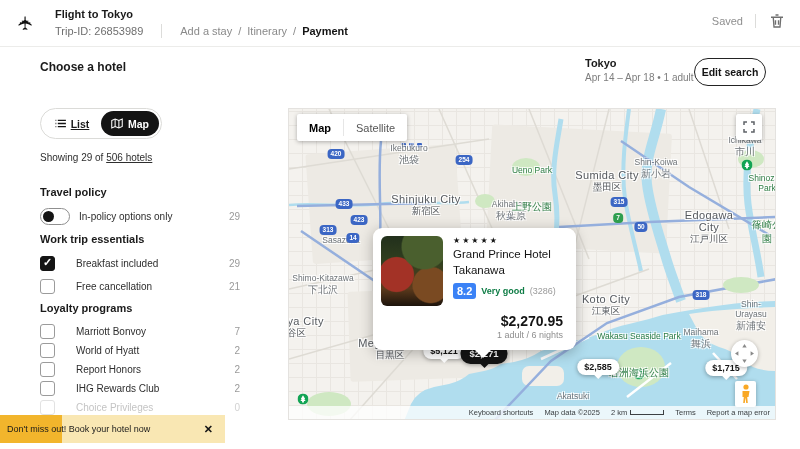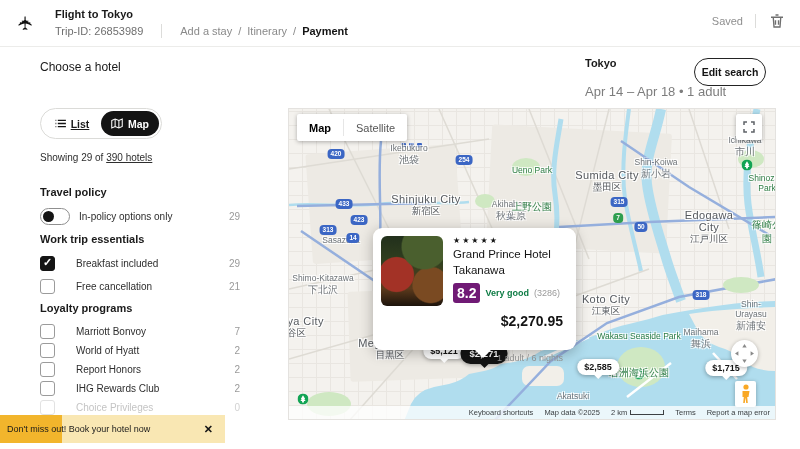--- a/index.html
+++ b/index.html
@@ -15,23 +15,23 @@
   .crumbs { display:flex; gap:6px; align-items:center; }
   .crumb { color:#8a8a8a; cursor:pointer; }
   .crumb.active { color:#141414; font-weight:700; }
   .crumb-sep { color:#8a8a8a; }
   .crumb-sep::after { content:"/"; }
   .header-right { position:absolute; right:14px; top:12px; display:flex; align-items:center; gap:12px; }
   .saved { font-size:11px; color:#8f8f8f; }
   .trash { width:18px; height:18px; cursor:pointer; }
 
   
-  .page-title { position:absolute; left:40px; top:60px; font-size:12px; font-weight:400; color:#1a1a1a; }
+  .page-title { position:absolute; left:40px; top:60px; font-size:12px; font-weight:700; color:#1a1a1a; }
   .dest-name { position:absolute; left:585px; top:57px; font-size:11px; font-weight:700; color:#1a1a1a; }
-  .dest-dates { position:absolute; left:585px; top:72px; font-size:13px; color:#7d7d7d;margin-top:12px; }
+  .dest-dates { position:absolute; left:585px; top:72px; font-size:10px; color:#7d7d7d; }
   .edit-btn { position:absolute; left:694px; top:58px; width:72px; height:28px; border:1.5px solid #232323; border-radius:16px; background:#fff; font-size:10.5px; font-weight:700; color:#141414; cursor:pointer; font-family:inherit; }
 
   
   .seg-group { position:absolute; left:40px; top:108px; width:122px; height:31px; border:1px solid #dbdbd8; border-radius:17px; background:#fff; display:flex; align-items:center; padding:2px; }
   .seg { flex:1; height:25px; display:flex; align-items:center; justify-content:center; gap:5px; border-radius:14px; font-size:10.5px; font-weight:700; color:#1a1a1a; cursor:pointer; }
   .seg.active { background:#141414; color:#fff; }
   .seg .label-underline { text-decoration:underline; }
   .list-icon { width:11px; height:9px; display:inline-block; }
   .map-icon { width:12px; height:11px; display:inline-block; }
 
@@ -99,25 +99,25 @@
   .hotel-card::after { content:""; position:absolute; left:102px; bottom:-8px; border:8px solid transparent; border-top-color:#fff; border-bottom:none; }
   .hc-photo { position:absolute; left:8px; top:8px; width:62px; height:70px; border-radius:6px; overflow:hidden;
     background:
       radial-gradient(circle at 70% 15%, #4a5f2e 0 30%, transparent 32%),
       radial-gradient(circle at 25% 55%, #a33226 0 28%, transparent 30%),
       radial-gradient(circle at 80% 70%, #7a4a22 0 25%, transparent 27%),
       linear-gradient(180deg, #22301c 0%, #32401f 40%, #5c3a1c 75%, #1d140c 100%); }
   .hc-stars { position:absolute; left:80px; top:8px; font-size:8px; letter-spacing:2px; color:#141414; }
   .hc-name { position:absolute; left:80px; top:19px; font-size:11.5px; font-weight:400; color:#141414; line-height:1.35; }
   .hc-rating { position:absolute; left:80px; top:55px; display:flex; align-items:center; gap:5px; }
-  .hc-badge { background:#701a75; color:#fff; font-size:14px; font-weight:700; padding:2px 4px; border-radius:3px; }
+  .hc-badge { background:#3b82f6; color:#fff; font-size:11px; font-weight:700; padding:2px 4px; border-radius:3px; }
   .hc-verygood { font-size:9px; font-weight:700; color:#0e7c45; }
   .hc-count { font-size:9px; color:#9a9a9a; }
   .hc-price { position:absolute; right:13px; top:85px; font-size:14px; font-weight:700; color:#141414; }
-  .hc-price-sub { position:absolute; right:13px; top:102px; font-size:9px; color:#8f8f8f;margin-top:23px; }
+  .hc-price-sub { position:absolute; right:13px; top:102px; font-size:9px; color:#8f8f8f; }
 
   .pan-ctl { position:absolute; left:442px; top:231px; width:27px; height:27px; border-radius:50%; background:#fff; box-shadow:0 1px 4px rgba(0,0,0,.3); cursor:pointer; }
   .pegman { position:absolute; left:446px; top:272px; width:21px; height:26px; background:#fff; border-radius:2px; box-shadow:0 1px 4px rgba(0,0,0,.3); display:flex; align-items:center; justify-content:center; cursor:pointer; }
 
   .attrib { position:absolute; left:0; bottom:0; width:100%; height:13px; background:rgba(255,255,255,.75); display:flex; align-items:center; justify-content:flex-end; gap:11px; padding-right:5px; font-size:7.5px; color:#3c4043; }
   .attrib span { cursor:pointer; }
   .scale { display:flex; align-items:center; gap:3px; color:#3c4043; }
   .scale .bar { width:34px; height:5px; border:1px solid #3c4043; border-top:none; }
 </style>
 </head>
@@ -162,21 +162,21 @@
   <div class="seg active">
     <svg class="map-icon" viewBox="0 0 16 14" fill="none" stroke="#ffffff" stroke-width="1.4">
         <path d="M1 3l4.5-2 5 2L15 1v10l-4.5 2-5-2L1 13z"></path>
         <path d="M5.5 1v10M10.5 3v10"></path>
       </svg>
     <span>Map</span>
   </div>
 </div>
 
 <div class="showing">
-  <span>Showing 29 of </span><a>390 hotels</a>
+  <span>Showing 29 of </span><a>506 hotels</a>
 </div>
 
 <div class="filter-head" style="top:186px">Travel policy</div>
 <div class="filter-row" style="top:208px">
   <div class="toggle">
       <div class="knob"></div>
     </div>
   <span class="lbl">In-policy options only</span>
   <span class="cnt">29</span>
 </div>

